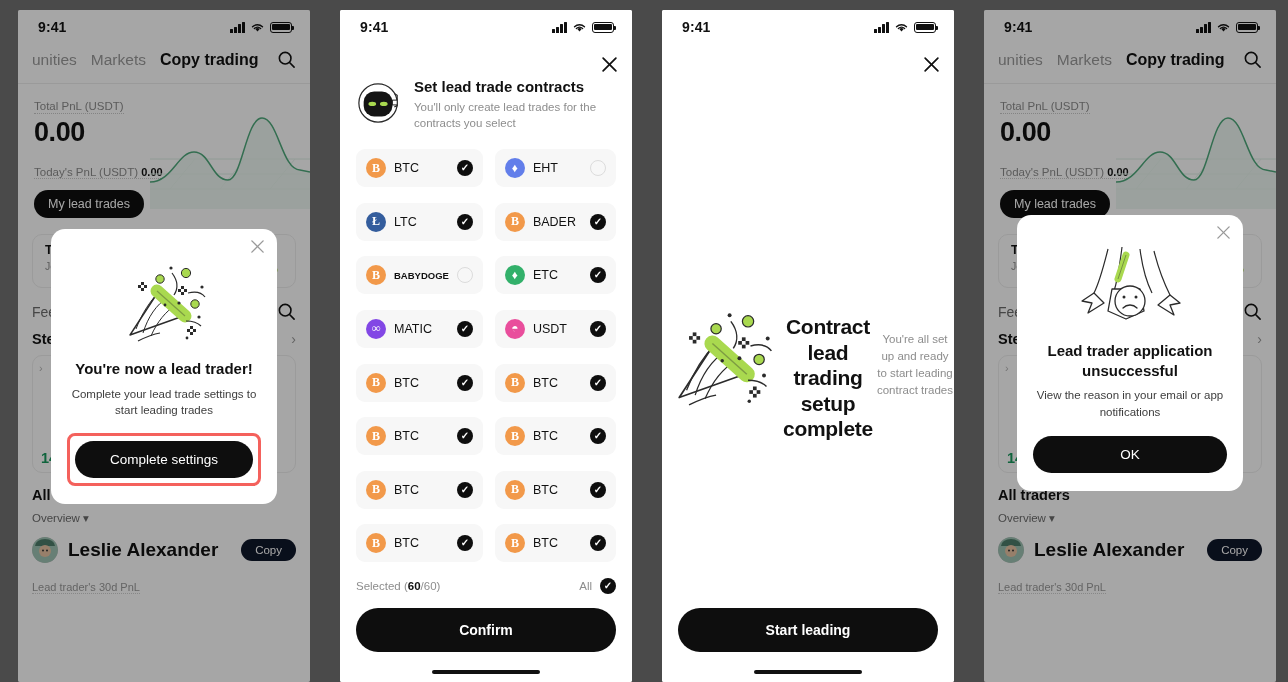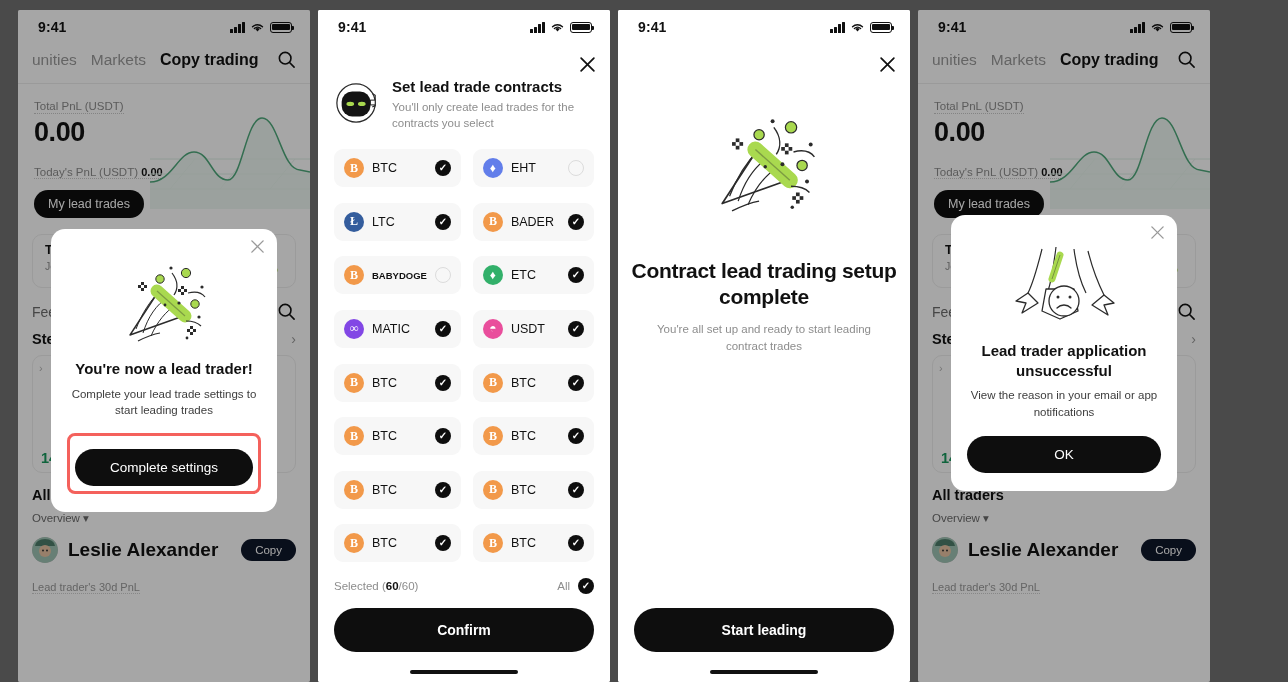--- a/index.html
+++ b/index.html
@@ -6,21 +6,21 @@
   html, body {
     width: 1288px; height: 682px;
     background: #4a4a4a;
     font-family: "Liberation Sans", sans-serif;
     overflow: hidden;
   }
   .stage {
     position: relative;
     width: 1288px; height: 494px;
     display: flex;
-    gap: 8px;
+    gap: 30px;
     padding: 10px 18px 0 18px;
     background: #4a4a4a;
   }
   .phone {
     position: relative;
     width: 292px; height: 672px;
     background: #fff;
     border-radius: 2px;
     overflow: hidden;
     flex: 0 0 292px;
@@ -144,21 +144,21 @@
   .modal .art { display:flex; justify-content:center; margin: 16px 0 14px 0; }
   .modal h2 { font-size:15px; font-weight:bold; color:#111; text-align:center; line-height:1.3; }
   .modal p { font-size:11.5px; color:#3d3d3d; text-align:center; margin-top:7px; line-height:1.45; }
   .modal .cta {
     margin-top: 16px; background:#0e0e0e; color:#fff;
     text-align:center; font-size:13.5px; padding:11px 0; border-radius:24px;
   }
   .redbox {
     margin-top: 14px; border: 3px solid #f4615c; border-radius:8px; padding: 5px;
   }
-  .redbox .cta { margin-top:8px; }
+  .redbox .cta { margin-top:0; }
 
   
   .sheet { position:absolute; inset:0; background:#fff; display:flex; flex-direction:column; }
   .sheet-x { position:absolute; right:14px; top:46px; z-index:3; }
   .sheet-head { display:flex; gap:12px; padding: 34px 16px 6px 16px; align-items:flex-start;}
   .robot { width:46px; height:46px; flex:0 0 46px; margin-top:2px;}
   .sheet-head h2 { font-size:15px; font-weight:bold; color:#111; }
   .sheet-head p { font-size:11.5px; color:#8d8d8d; margin-top:4px; line-height:1.4; }
   .grid {
     display:grid; grid-template-columns:1fr 1fr; gap:8px 12px;
@@ -185,21 +185,21 @@
   .selrow .allw { margin-left:auto; display:flex; align-items:center; gap:8px; }
   .confirm {
     margin: 14px 16px 0 16px; background:#0e0e0e; color:#fff;
     text-align:center; font-size:14px; font-weight:bold; padding:14px 0; border-radius:26px;
   }
   .homebar { margin: 18px auto 8px auto; width:108px; height:4px; background:#111; border-radius:3px; }
 
   
   .succ { position:absolute; inset:0; background:#fff; display:flex; flex-direction:column; }
   .succ-x { position:absolute; right:14px; top:46px; z-index:3; }
-  .succ-mid { flex:1; display:flex; flex-direction:column; align-items:center; justify-content:flex-start; padding-top: 66px;}
+  .succ-mid { flex:1; display:flex; align-items:center; justify-content:flex-start; padding-top: 66px;}
   .succ-mid h1 { font-size:21px; font-weight:bold; color:#111; text-align:center; line-height:1.22; margin-top: 38px; letter-spacing:-.3px;}
   .succ-mid p { font-size:11.5px; color:#8d8d8d; text-align:center; margin-top:12px; line-height:1.5; max-width: 230px;}
   .startbtn { margin: 0 16px 0 16px; background:#0e0e0e; color:#fff; text-align:center;
     font-size:14px; font-weight:bold; padding:14px 0; border-radius:26px; }
 </style>
 </head>
 <body>
 
 <div class="stage">
 

